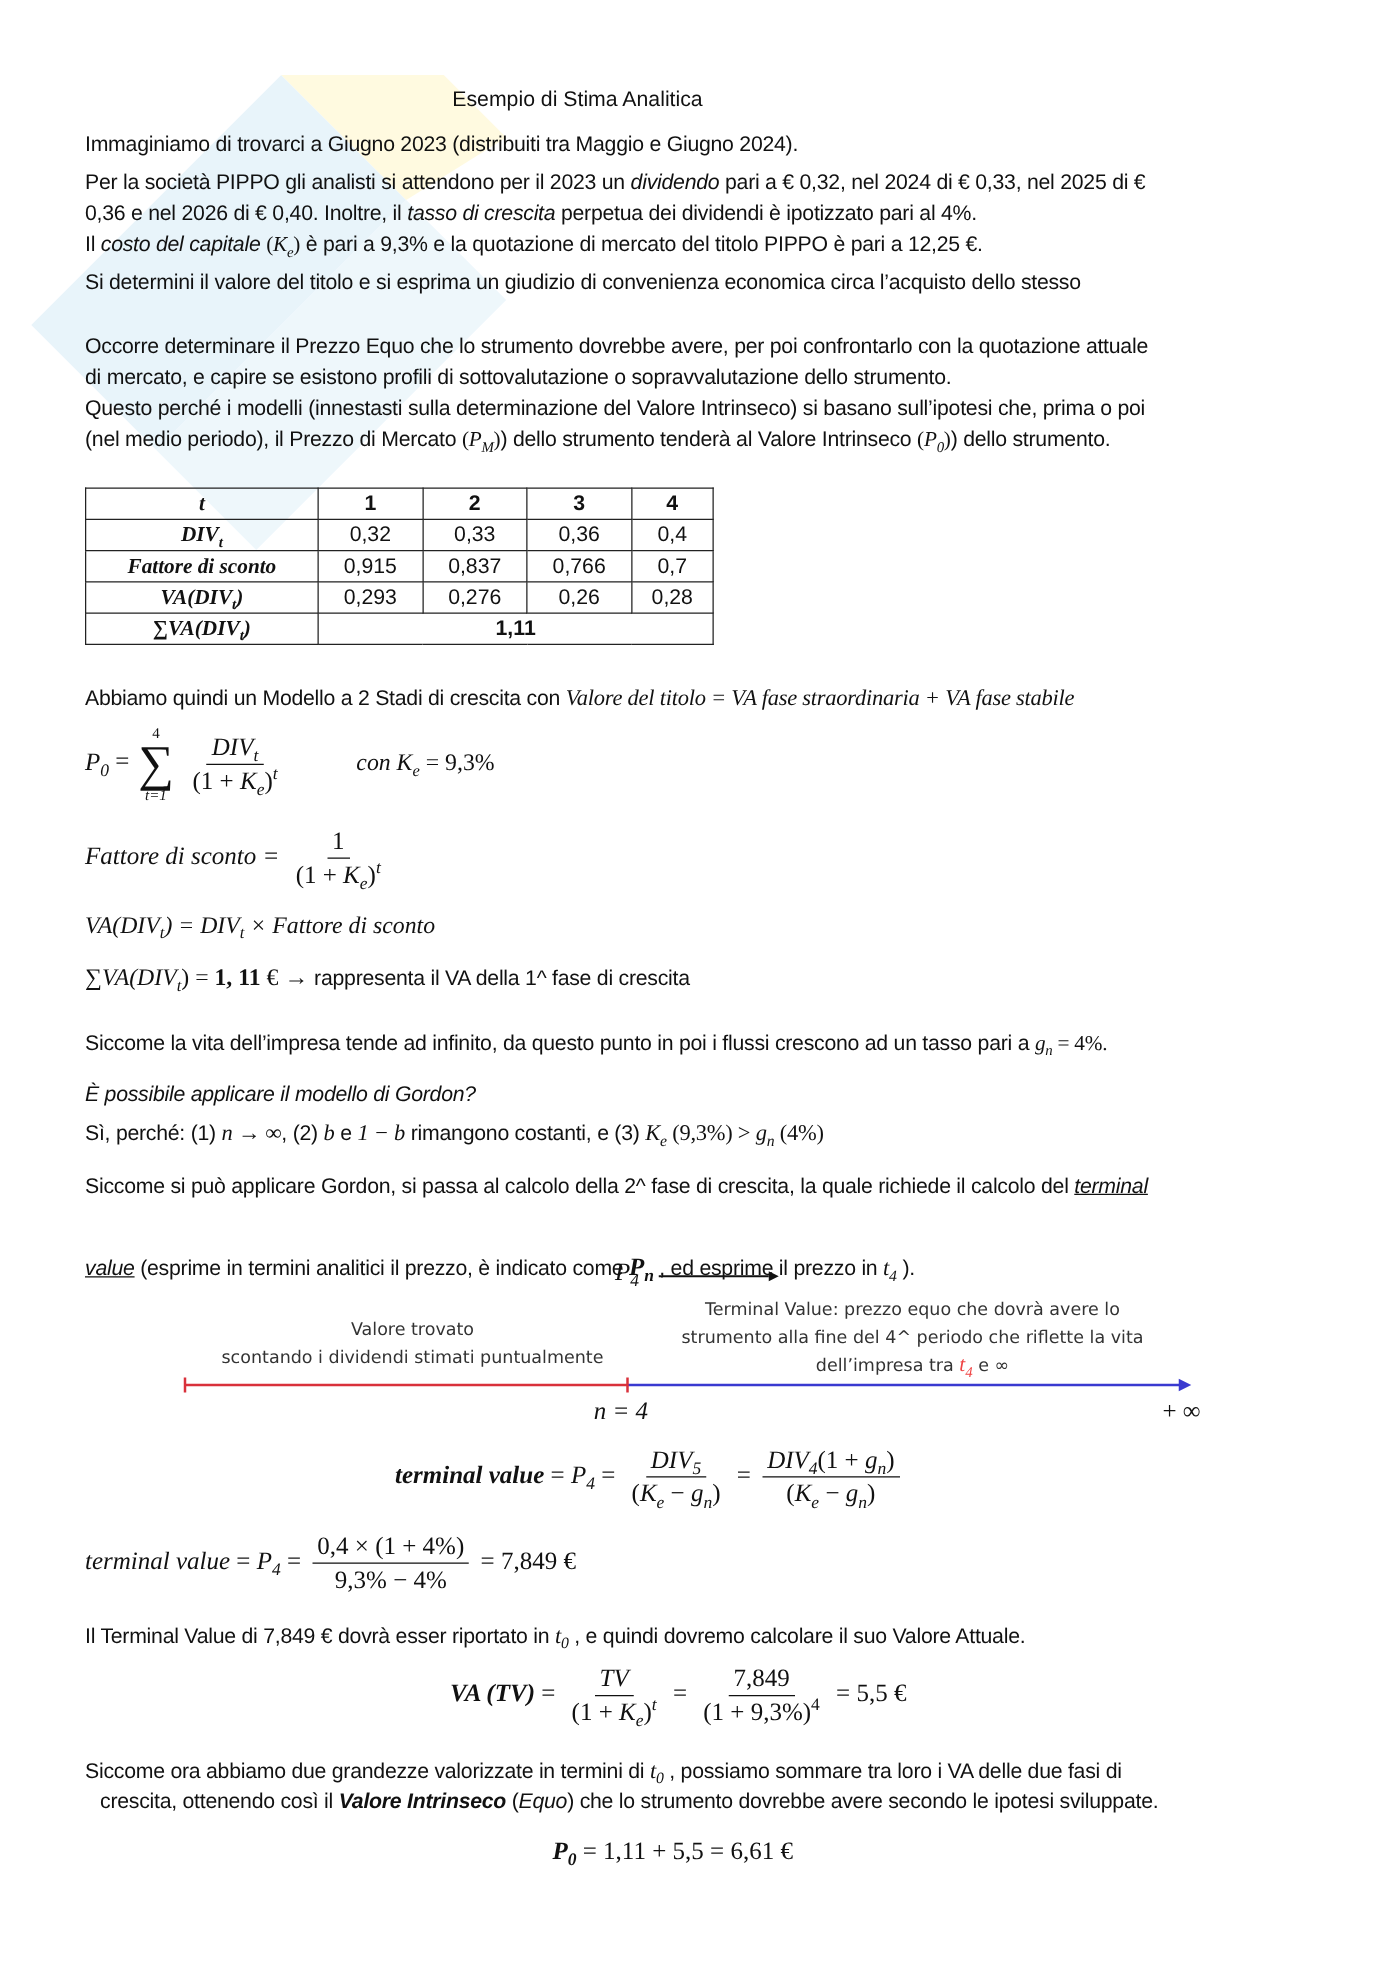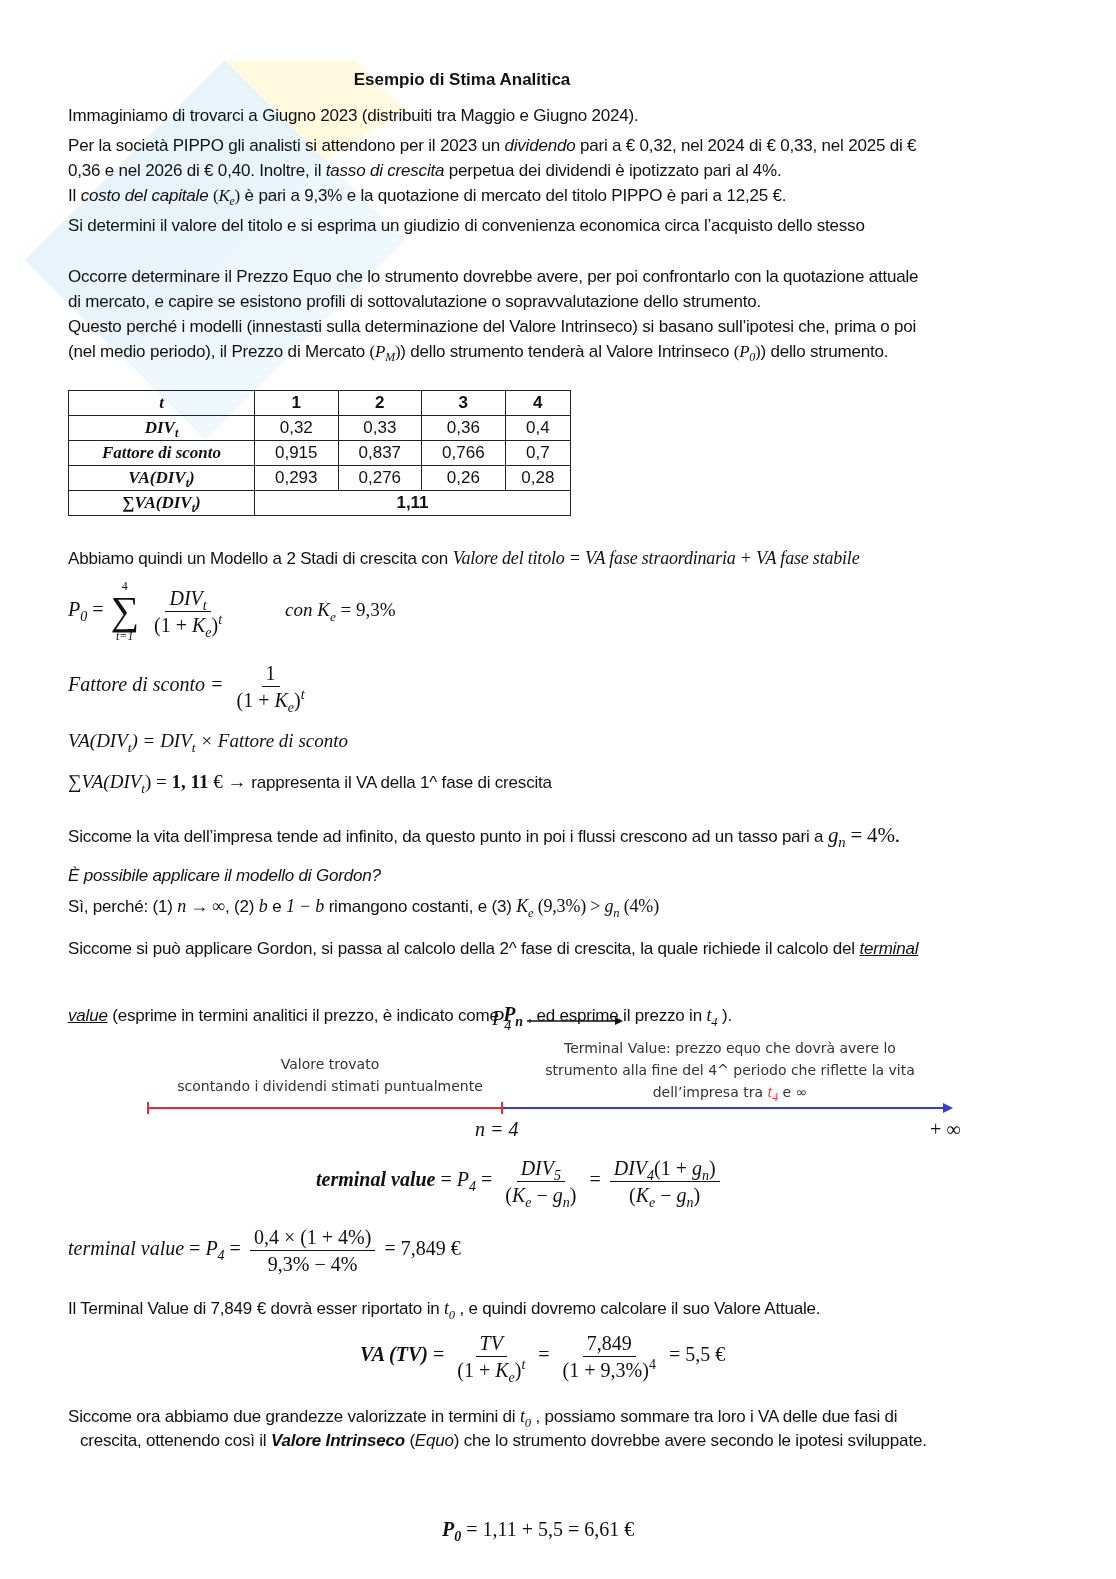--- a/index.html
+++ b/index.html
@@ -6,21 +6,21 @@
     body { width: 1116px; height: 1579px; position: relative; overflow: hidden; color: #111; }
     .page { position: absolute; left: 0; top: 0; width: 1116px; height: 1579px; }
     .serif { font-family: "Liberation Serif", "DejaVu Serif", serif; }
     .abs { position: absolute; white-space: nowrap; }
     .txt { font-family: "Liberation Sans", sans-serif; font-size: 17px; line-height: 24px; letter-spacing: -0.2px; }
     .it { font-style: italic; }
     .math { font-family: "Liberation Serif", "DejaVu Serif", serif; font-style: italic; }
     .mr { font-family: "Liberation Serif", "DejaVu Serif", serif; font-style: normal; }
     sub, sup { font-size: 70%; line-height: 0; }
     .watermark { position: absolute; left: 25px; top: 40px; width: 420px; height: 400px; opacity: 0.35; pointer-events: none; }
-    .title { left: 0; width: 924px; text-align: center; top: 70px; font-weight: bold; font-family: "Liberation Sans", sans-serif; font-size: 17px; }
+    .title { left: 0; width: 924px; text-align: center; top: 70px; font-weight: normal; font-family: "Liberation Sans", sans-serif; font-size: 17px; }
 
     table.dt { position: absolute; left: 68px; top: 390px; border-collapse: collapse; width: 503px; font-family: "Liberation Sans", sans-serif; font-size: 17px; }
     table.dt td { border: 1.5px solid #222; text-align: center; height: 24px; padding: 0; }
     table.dt td.h { font-family: "Liberation Serif", serif; font-weight: bold; font-style: italic; width: 185px; }
     table.dt .bold { font-weight: bold; }
 
     .frac { display: inline-flex; flex-direction: column; align-items: center; vertical-align: middle; margin: 0 4px; }
     .frac .num { padding: 0 4px; border-bottom: 1.3px solid #111; line-height: 26px; }
     .frac .den { padding: 0 4px; line-height: 26px; }
     .eq { font-family: "Liberation Serif", serif; font-size: 20px; }
@@ -115,21 +115,21 @@
     <span class="frac">
         <span class="num mr">1</span>
         <span class="den math"><span class="mr">(1 + </span>K<sub>e</sub><span class="mr">)</span><sup>t</sup></span>
       </span>
   </div>
 
   <div class="abs eq math" style="left:68px; top:730px; font-size:19px;"><span>VA(DIV</span><sub>t</sub><span>) = DIV</span><sub>t</sub><span> × Fattore di sconto</span></div>
 
   <div class="abs" style="left:68px; top:771px;"><span class="math" style="font-size:19px;"><span>∑VA(DIV</span><sub>t</sub><span class="mr">) = </span><b class="mr">1, 11</b><span class="mr"> € → </span></span><span class="txt"> rappresenta il VA della 1^ fase di crescita</span></div>
 
-  <div class="abs txt" style="left:68px; top:823px;"><span>Siccome la vita dell’impresa tende ad infinito, da questo punto in poi i flussi crescono ad un tasso pari a </span><span class="math" style="font-size:21px;">g<sub>n</sub><span class="mr"> = 4%.</span></span></div>
+  <div class="abs txt" style="left:68px; top:823px;"><span>Siccome la vita dell’impresa tende ad infinito, da questo punto in poi i flussi crescono ad un tasso pari a </span><span class="math" style="font-size:17px;">g<sub>n</sub><span class="mr"> = 4%.</span></span></div>
 
   <div class="abs txt it" style="left:68px; top:864px;">È possibile applicare il modello di Gordon?</div>
   <div class="abs txt" style="left:68px; top:894px;"><span>Sì, perché:  (1) </span><span class="math" style="font-size:18px;">n → ∞</span><span>,  (2) </span><span class="math" style="font-size:18px;">b</span><span>  e </span><span class="math" style="font-size:18px;">1 − b</span><span>  rimangono costanti, e  (3) </span><span class="math" style="font-size:18px;">K<sub>e</sub></span><span class="mr" style="font-size:18px;"> (9,3%) &gt; </span><span class="math" style="font-size:18px;">g<sub>n</sub></span><span class="mr" style="font-size:18px;"> (4%)</span></div>
 
   <div class="abs txt" style="left:68px; top:937px;"><span>Siccome si può applicare Gordon, si passa al calcolo della 2^ fase di crescita, la quale richiede il calcolo del </span><u class="it">terminal</u></div>
   <div class="abs txt" style="left:68px; top:962px;margin-top:40px;"><u class="it">value</u><span> (esprime in termini analitici il prezzo, è indicato come </span><b class="math" style="font-size:20px;">P<sub>n</sub></b><span> , ed esprime il prezzo in </span><span class="math" style="font-size:18px;">t<sub>4</sub></span><span> ).</span></div>
 
   <div class="timeline">
     <div class="abs math" style="left:352px; top:2px; font-size:20px;"><span>P</span><sub>4</sub></div>
     <svg class="abs" style="left:385px; top:8px;" width="100" height="16">
@@ -192,15 +192,15 @@
     <span class="frac">
         <span class="num mr">7,849</span>
         <span class="den mr"><span>(1 + 9,3%)</span><sup>4</sup></span>
       </span>
     <span class="mr">= 5,5 €</span>
   </div>
 
   <div class="abs txt" style="left:68px; top:1404px;"><span>Siccome ora abbiamo due grandezze valorizzate in termini di </span><span class="math" style="font-size:18px;">t<sub>0</sub></span><span> , possiamo sommare tra loro i VA delle due fasi di</span></div>
   <div class="abs txt" style="left:80px; top:1429px;"><span>crescita, ottenendo così il </span><b class="it">Valore Intrinseco</b><span> (</span><span class="it">Equo</span><span>) che lo strumento dovrebbe avere secondo le ipotesi sviluppate.</span></div>
 
-  <div class="abs eq" style="left:442px; top:1470px;margin-top:48px;"><b class="math">P<sub>0</sub></b><span class="mr"> = 1,11 + 5,5 = 6,61 €</span></div>
+  <div class="abs eq" style="left:442px; top:1470px;"><b class="math">P<sub>0</sub></b><span class="mr"> = 1,11 + 5,5 = 6,61 €</span></div>
 
 </div>
 
 </body></html>

